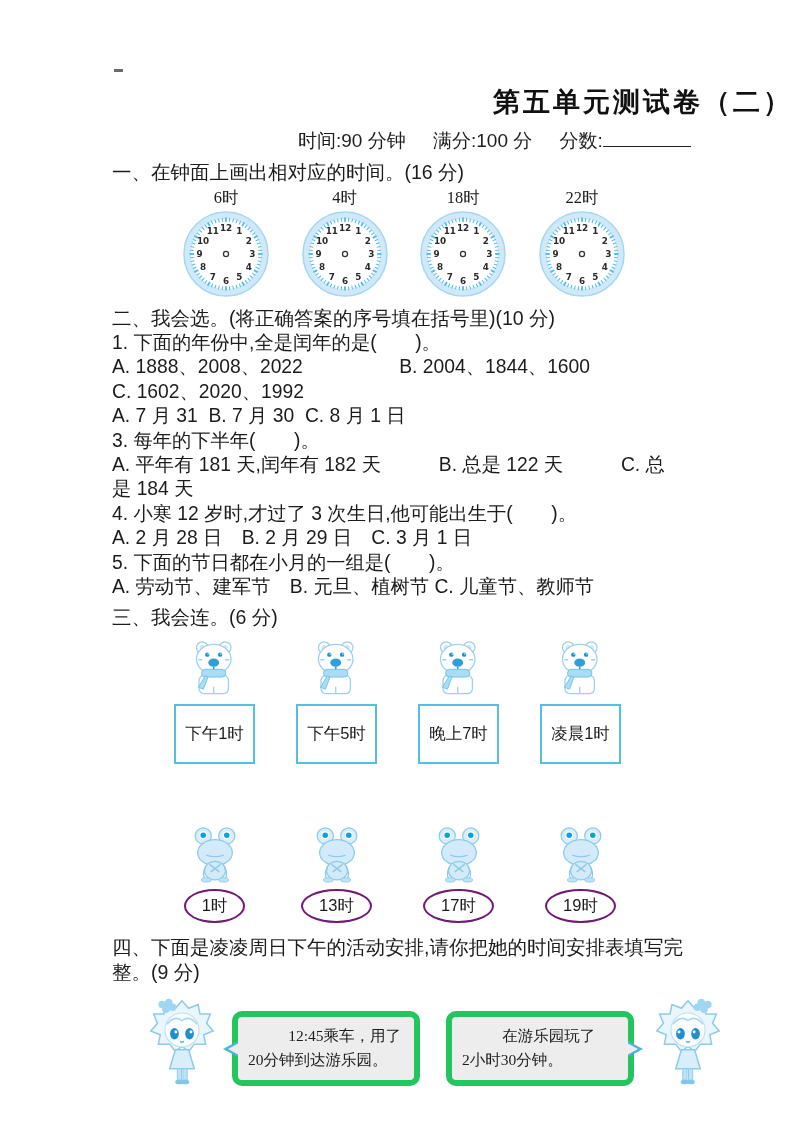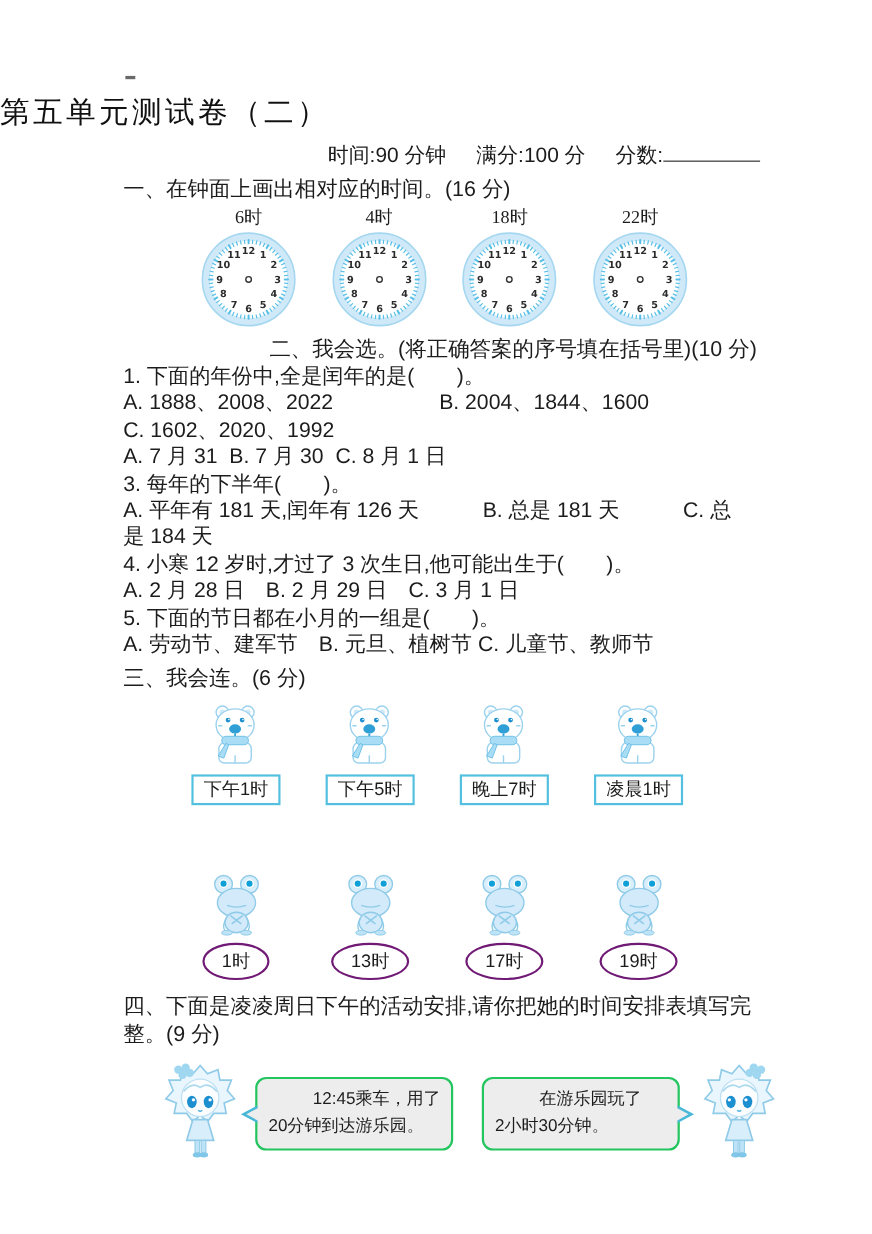--- a/index.html
+++ b/index.html
@@ -2,51 +2,51 @@
 <html><head>
 <meta charset="utf-8">
 <style>
   html,body{margin:0;padding:0;}
   body{
     width:793px;height:1122px;background:#ffffff;overflow:hidden;position:relative;
     font-family:"Liberation Sans",sans-serif;color:#1c1c1c;
   }
   .stray-mark{position:absolute;left:114px;top:69px;width:9px;height:3px;background:#6a6a6a;}
   .title{
-    margin-top:84px;text-align:left;font-family:"Liberation Serif","DejaVu Serif",serif;
-    font-size:27px;letter-spacing:3px;color:#111;
+    margin-top:84px;text-align:right;font-family:"Liberation Serif","DejaVu Serif",serif;
+    font-size:27px;letter-spacing:3px;color:#111;font-weight:bold;
   }
   .info-line{margin:8px 0 0 298px;font-size:19px;white-space:nowrap;}
   .info-line span{margin-right:22px;}
   .score-blank{display:inline-block;width:88px;height:15px;border-bottom:1.6px solid #222;margin-right:0;}
   .content{margin-left:112px;width:576px;}
   .sec-heading{font-size:19.5px;line-height:25px;margin-top:6px;}
   
   .clock-row{display:flex;justify-content:space-between;padding:2px 58px 0 66px;}
   .clock-col{width:96px;text-align:center;}
   .clock-label{font-size:16.5px;font-family:"Liberation Serif","DejaVu Serif",serif;margin-bottom:1px;}
   .clock-face{width:88px;height:88px;display:block;margin:0 auto;}
   
   .s2-line{font-size:19.3px;line-height:24.4px;white-space:pre-wrap;}
   
   .match-row{display:flex;gap:17px;padding-left:50px;}
   .match-col{width:105px;display:flex;flex-direction:column;align-items:center;}
   .bear-row{margin-top:8px;}
   .bear-img{width:76px;height:64px;}
-  .bear-label{border:2px solid #54c0e0;background:#fff;padding:1px 9px;font-size:16.5px;margin-top:2px;white-space:nowrap;}
+  .bear-label{border:2px solid #54c0e0;background:#fff;padding:17px 9px;font-size:16.5px;margin-top:2px;white-space:nowrap;}
   .frog-row{margin-top:62px;}
   .frog-img{width:72px;height:62px;}
   .frog-label{border:2px solid #701a75;border-radius:50%;background:#fff;padding:4px 16px;font-size:16.5px;margin-top:1px;white-space:nowrap;}
   
   .s4-row{display:flex;align-items:flex-start;margin-top:10px;padding-left:24px;}
   .girl-img{width:92px;height:104px;flex:none;}
   .girl-img.flip{transform:scaleX(-1);}
   .bubble{
-    position:relative;background:#ededed;border:2px solid #22c55e;border-radius:10px;
-    padding:7px 10px;font-size:15.5px;line-height:1.55;width:156px;margin-top:16px;flex:none;
+    position:relative;background:#ededed;border:6px solid #22c55e;border-radius:10px;
+    padding:7px 10px;font-size:15.5px;line-height:1.55;width:156px;margin-top:16px;flex:none;font-family:Liberation Serif, serif;
   }
   .bubble .b-line1{text-indent:2.6em;white-space:nowrap;}
   .bubble .b-line2{white-space:nowrap;}
   .bubble.left{margin-left:4px;}
   .bubble.left::before{content:"";position:absolute;left:-15px;top:24px;border-style:solid;border-width:8px 15px 8px 0;border-color:transparent #49b8d8 transparent transparent;}
   .bubble.left::after{content:"";position:absolute;left:-10px;top:26px;border-style:solid;border-width:6px 11px 6px 0;border-color:transparent #ededed transparent transparent;}
   .bubble.right{margin-left:26px;}
   .bubble.right::before{content:"";position:absolute;right:-15px;top:24px;border-style:solid;border-width:8px 0 8px 15px;border-color:transparent transparent transparent #49b8d8;}
   .bubble.right::after{content:"";position:absolute;right:-10px;top:26px;border-style:solid;border-width:6px 0 6px 11px;border-color:transparent transparent transparent #ededed;}
   .girl-right{margin-left:8px;}
@@ -442,27 +442,27 @@
           <text x="31.499999999999996" y="71.58268590217985" text-anchor="middle" font-size="9" font-weight="bold" fill="#2b2b2b" font-family="&quot;DejaVu Sans&quot;, sans-serif">7</text>
           <text x="21.617314097820163" y="61.70000000000002" text-anchor="middle" font-size="9" font-weight="bold" fill="#2b2b2b" font-family="&quot;DejaVu Sans&quot;, sans-serif">8</text>
           <text x="18" y="48.20000000000001" text-anchor="middle" font-size="9" font-weight="bold" fill="#2b2b2b" font-family="&quot;DejaVu Sans&quot;, sans-serif">9</text>
           <text x="21.61731409782016" y="34.699999999999996" text-anchor="middle" font-size="9" font-weight="bold" fill="#2b2b2b" font-family="&quot;DejaVu Sans&quot;, sans-serif">10</text>
           <text x="31.499999999999986" y="24.817314097820162" text-anchor="middle" font-size="9" font-weight="bold" fill="#2b2b2b" font-family="&quot;DejaVu Sans&quot;, sans-serif">11</text>
           <circle cx="45" cy="45" r="2.6" fill="#ffffff" stroke="#333333" stroke-width="1.3"></circle>
         </svg>
     </div>
   </div>
 
-  <div class="sec-heading" style="margin-top:8px;text-align:right;">二、我会选。(将正确答案的序号填在括号里)(10 分)</div>
+  <div class="sec-heading" style="margin-top:8px;">二、我会选。(将正确答案的序号填在括号里)(10 分)</div>
   <div class="s2-line">1. 下面的年份中,全是闰年的是(　　)。</div>
   <div class="s2-line">A. 1888、2008、2022　　　　　B. 2004、1844、1600</div>
   <div class="s2-line">C. 1602、2020、1992</div>
   <div class="s2-line">A. 7 月 31  B. 7 月 30  C. 8 月 1 日</div>
   <div class="s2-line">3. 每年的下半年(　　)。</div>
-  <div class="s2-line">A. 平年有 181 天,闰年有 126 天　　　B. 总是 181 天　　　C. 总</div>
+  <div class="s2-line">A. 平年有 181 天,闰年有 182 天　　　B. 总是 122 天　　　C. 总</div>
   <div class="s2-line">是 184 天</div>
   <div class="s2-line">4. 小寒 12 岁时,才过了 3 次生日,他可能出生于(　　)。</div>
   <div class="s2-line">A. 2 月 28 日　B. 2 月 29 日　C. 3 月 1 日</div>
   <div class="s2-line">5. 下面的节日都在小月的一组是(　　)。</div>
   <div class="s2-line">A. 劳动节、建军节　B. 元旦、植树节 C. 儿童节、教师节</div>
 
   <div class="sec-heading" style="margin-top:6px;">三、我会连。(6 分)</div>
   <div class="match-row bear-row">
     <div class="match-col">
       <svg class="bear-img" viewBox="0 0 90 100">

